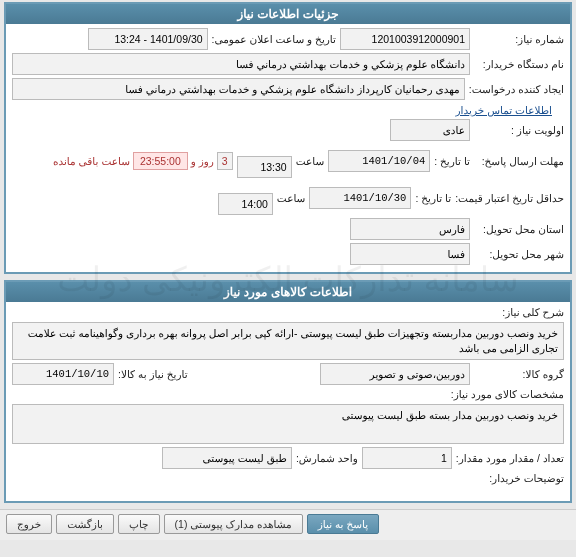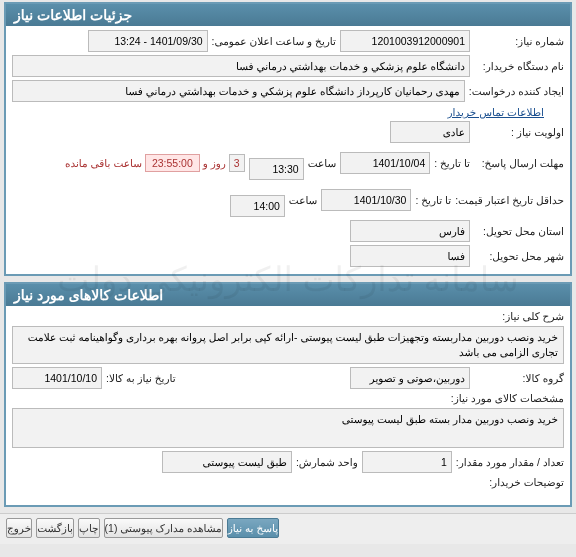--- a/index.html
+++ b/index.html
@@ -26,23 +26,23 @@
   }
   .panel {
     border: 2px solid #6b9bb5;
     margin: 2px 4px 6px 4px;
     background: #fff;
   }
   .panel-header {
     background: linear-gradient(#5a8fab, #4a7a94);
     color: #fff;
     padding: 3px 8px;
-    font-size: 14px;
+    font-size: 12px;
     font-weight: bold;
-    text-align: left;
+    text-align: center;
   }
   .panel-body {
     padding: 4px 6px;
   }
   .row {
     display: flex;
     align-items: center;
     gap: 4px;
     margin-bottom: 3px;
     min-height: 22px;
@@ -58,38 +58,38 @@
   .field {
     background: #f2f2f2;
     border: 1px solid #bbb;
     padding: 2px 4px;
     font-size: 10.5px;
     min-height: 18px;
     line-height: 16px;
     flex: 0 0 auto;
   }
   .field.wide { flex: 1 1 auto; }
-  .field.sm { width: 90px; }
+  .field.sm { width: 102px; font-family: Liberation Mono, monospace; }
   .field.xs { width: 55px; margin-top: 12px; }
   .field.xxs { width: 30px; text-align:center;}
   .textarea {
     background: #f2f2f2;
     border: 1px solid #bbb;
     padding: 3px 5px;
     font-size: 10.5px;
     line-height: 15px;
     width: 100%;
     min-height: 30px;
   }
   .link {
     color: #1a4f8f;
     font-size: 10.5px;
     cursor: pointer;
     text-decoration: underline;
-    margin-right: 20px;
+    margin-right: 12px;
   }
   .remaining {
     font-size: 10.5px;
     color: #a33;
     white-space: nowrap;
   }
   .remaining .time-box {
     background:#ffe6e6;
     border:1px solid #e0a0a0;
     padding:2px 6px;
@@ -99,21 +99,21 @@
     display:flex;
     gap:4px;
     justify-content:flex-end;
     padding:4px 6px 6px 6px;
     background:#eee;
     border-top:1px solid #ccc;
   }
   .btn {
     background: linear-gradient(#fafafa,#e4e4e4);
     border:1px solid #999;
-    padding:3px 0;
+    padding:3px 10px;
     font-size:10.5px;
     cursor:pointer;
     border-radius:2px;
     color:#333;
   }
   .btn.primary {
     background: linear-gradient(#7aa7c0,#5a8fab);
     color:#fff;
     border-color:#4a7a94;
   }
@@ -190,21 +190,21 @@
   <div class="panel-header">اطلاعات کالاهای مورد نیاز</div>
   <div class="panel-body">
 
     <div class="row" style="align-items:flex-end">
       <span class="label">شرح کلی نیاز:</span>
       <div class="textarea">خرید ونصب دوربین مداربسته وتجهیزات طبق لیست پیوستی -ارائه کپی برابر اصل پروانه بهره برداری وگواهینامه ثبت علامت تجاری الزامی می باشد</div>
     </div>
 
     <div class="row">
       <span class="label">گروه کالا:</span>
-      <span class="field" style="width:120px">دوربین،صوتی و تصویر</span>
+      <span class="field" style="width:150px">دوربین،صوتی و تصویر</span>
       <span class="spacer"></span>
       <span class="label" style="min-width:auto">تاریخ نیاز به کالا:</span>
       <span class="field sm">1401/10/10</span>
     </div>
 
     <div class="row" style="align-items:flex-start">
       <span class="label">مشخصات کالای مورد نیاز:</span>
       <div class="textarea" style="min-height:40px">خرید ونصب دوربین مدار بسته طبق لیست پیوستی</div>
     </div>
 

